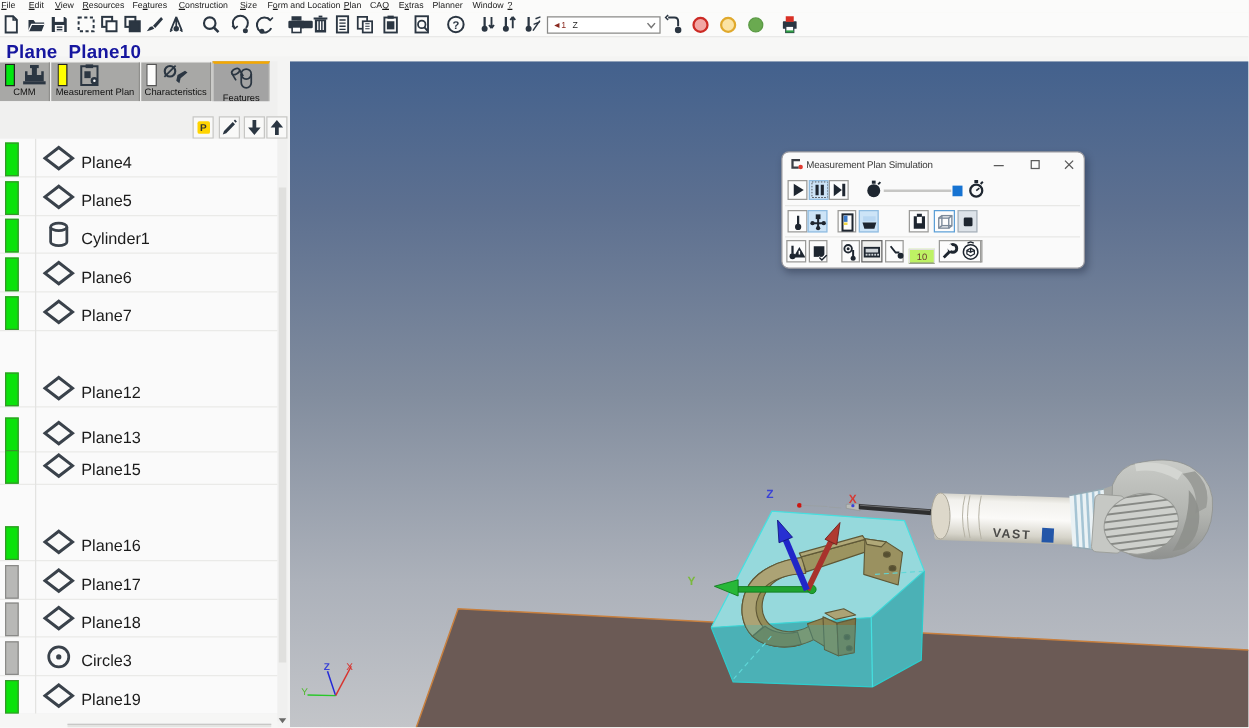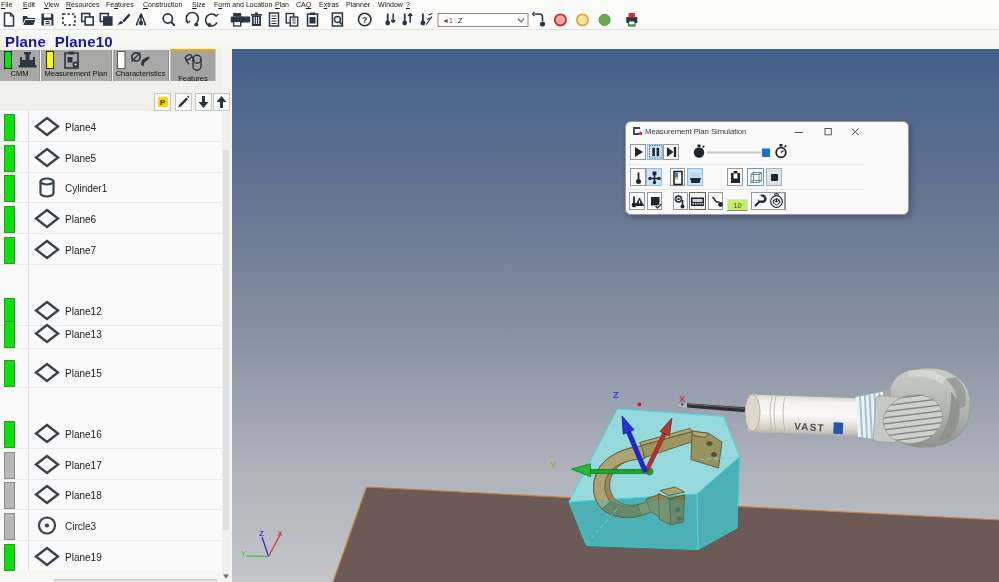--- a/index.html
+++ b/index.html
@@ -16,29 +16,29 @@
 .tab .lbl{position:absolute;bottom:3px;width:100%;text-align:center;font-size:7.5px;color:#111;margin-top:33px;}
 #tabFeat{position:absolute;left:170px;top:49px;width:46px;height:42px;box-sizing:border-box;background:#a3a3a3;border:1px solid #c9c9c7;border-top:2px solid #f5a800;border-bottom:none;}
 #tabFeat .lbl{position:absolute;top:23px;left:0;width:44px;text-align:center;font-size:7.5px;color:#111;}
 #pnl2{position:absolute;left:0;top:81px;width:222px;height:30px;background:#f0f0ef;}
 .tbtn{position:absolute;top:92.5px;height:18.5px;width:17px;background:#f9f9f8;border:1px solid #c6c6c4;box-sizing:border-box;}
 #list{position:absolute;left:0;top:111px;width:222px;height:460px;background:#fafafa;}
 .lrow{position:absolute;left:0;width:222px;height:31px;border-bottom:1px solid #eaeae8;box-sizing:border-box;}
 .bar{position:absolute;left:4px;top:3px;width:8.5px;height:25px;}
 .bgreen{background:#0be20b;border:1px solid #36952a;}
 .bgray{background:#b8b8b6;border:1px solid #8a8a88;}
-.lrow .txt{position:absolute;left:65px;top:11px;font-size:10px;color:#1b1b1b;}
+.lrow .txt{position:absolute;left:65px;top:11px;font-size:13px;color:#1b1b1b;}
 .lrow svg{position:absolute;left:34px;top:4px;}
 #vdiv{position:absolute;left:28px;top:111px;width:1px;height:460px;background:#e3e3e1;}
 #vsb{position:absolute;left:222px;top:111px;width:8px;height:466px;background:#f0f0ef;}
 #vsbthumb{position:absolute;left:223px;top:150px;width:6px;height:380px;background:#e0e0de;}
 #hsb{position:absolute;left:54px;top:579px;width:163px;height:3px;background:#e4e4e2;border-top:1px solid #c8c8c6;}
 #botstrip{position:absolute;left:0;top:571px;width:222px;height:11px;background:#f6f6f5;}
 
-#dlg{position:absolute;left:625px;top:121px;width:241px;height:92px;background:#fafafa;border:1px solid #9a9aa0;border-radius:6px;box-shadow:2px 3px 6px rgba(20,30,50,0.35);padding-left:41px;}
+#dlg{position:absolute;left:625px;top:121px;width:241px;height:92px;background:#fafafa;border:1px solid #9a9aa0;border-radius:6px;box-shadow:2px 3px 6px rgba(20,30,50,0.35);}
 #dlg .ttl{position:absolute;left:19px;top:5px;font-size:7.8px;color:#3a3a3a;letter-spacing:-0.1px;}
 .dbtn{position:absolute;background:#fcfcfc;border:1px solid #9a9a98;box-sizing:border-box;}
 .dbtnh{position:absolute;background:#cde4f7;border:1px solid #90bce0;box-sizing:border-box;}
 </style></head>
 <body>
 <div id="root">
 
 <div id="menubar">
 <span style="left:1px"><u>F</u>ile</span>
 <span style="left:23px"><u>E</u>dit</span>
@@ -288,21 +288,21 @@
         </svg>
         <span class="txt">Plane7</span>
       </div>
 <div class="lrow" style="top:184.2px">
         <span class="bar bgreen"></span>
         <svg width="26" height="23" viewBox="0 0 26 23">
           <polygon points="13,3 24,11.5 13,20 2,11.5" fill="none" stroke="#3a424b" stroke-width="2.4"></polygon>
         </svg>
         <span class="txt">Plane12</span>
       </div>
-<div class="lrow" style="top:207px">
+<div class="lrow" style="top:220px">
         <span class="bar bgreen"></span>
         <svg width="26" height="23" viewBox="0 0 26 23">
           <polygon points="13,3 24,11.5 13,20 2,11.5" fill="none" stroke="#3a424b" stroke-width="2.4"></polygon>
         </svg>
         <span class="txt">Plane13</span>
       </div>
 <div class="lrow" style="top:245.6px">
         <span class="bar bgreen"></span>
         <svg width="26" height="23" viewBox="0 0 26 23">
           <polygon points="13,3 24,11.5 13,20 2,11.5" fill="none" stroke="#3a424b" stroke-width="2.4"></polygon>

